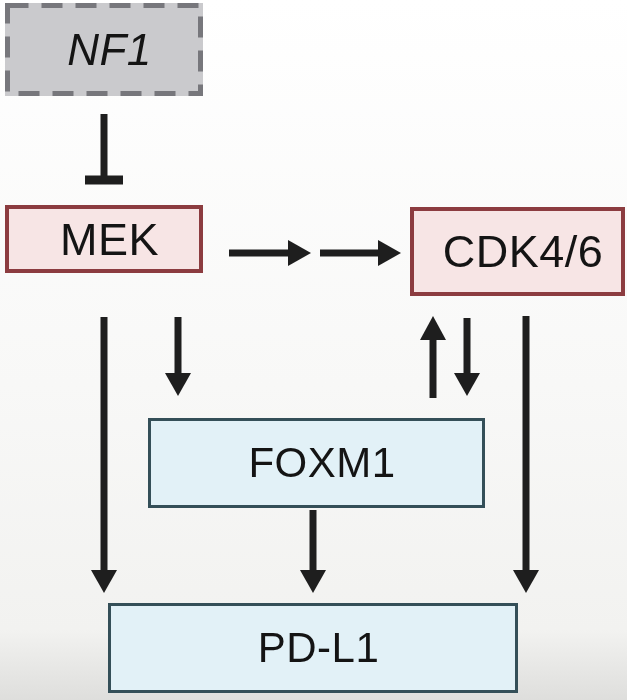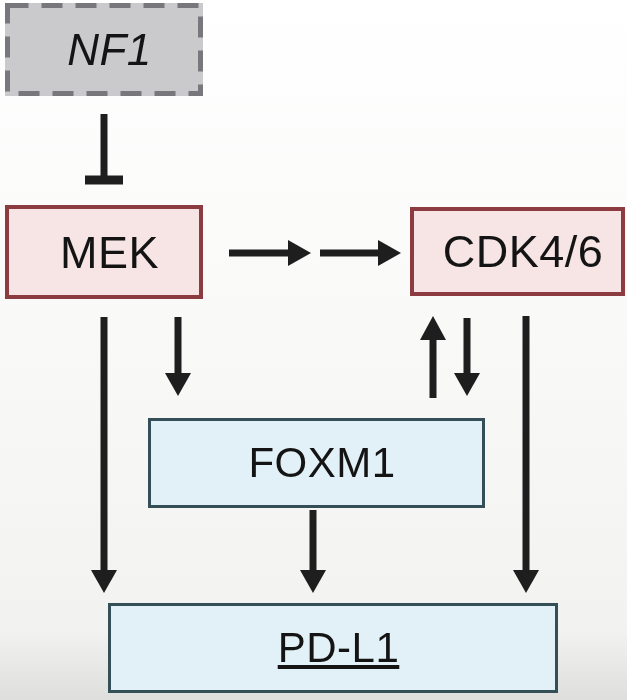--- a/index.html
+++ b/index.html
@@ -33,29 +33,29 @@
     background: #cacacd;
     font-style: italic;
     font-size: 44px;
   }
   #nf1-dash-border { position: absolute; left: 0; top: 0; }
   .node-pink {
     background: #f7e5e5;
     border: 4px solid #8c3c40;
     font-size: 45px;
   }
-  #node-mek  { left: 5px;   top: 205px; width: 198px; height: 94px; }
+  #node-mek  { left: 5px;   top: 205px; width: 198px; height: 68px; }
   #node-cdk46{ left: 410px; top: 207px; width: 215px; height: 89px; }
   .node-blue {
     background: #e2f1f7;
     border: 3px solid #344f58;
     font-size: 42px;
   }
   #node-foxm1{ left: 148px; top: 418px; width: 337px; height: 90px; align-items: center; }
-  #node-pdl1 { left: 108px; top: 603px; width: 450px; height: 90px; text-decoration: underline; }
+  #node-pdl1 { left: 108px; top: 603px; width: 410px; height: 90px; }
 </style>
 </head>
 <body>
 
 <div id="canvas">
 
   <svg id="arrow-layer" viewBox="0 0 627 700" xmlns="http://www.w3.org/2000/svg">
 
     <g>
       <line class="shaft" x1="104" y1="114" x2="104" y2="177"></line>

